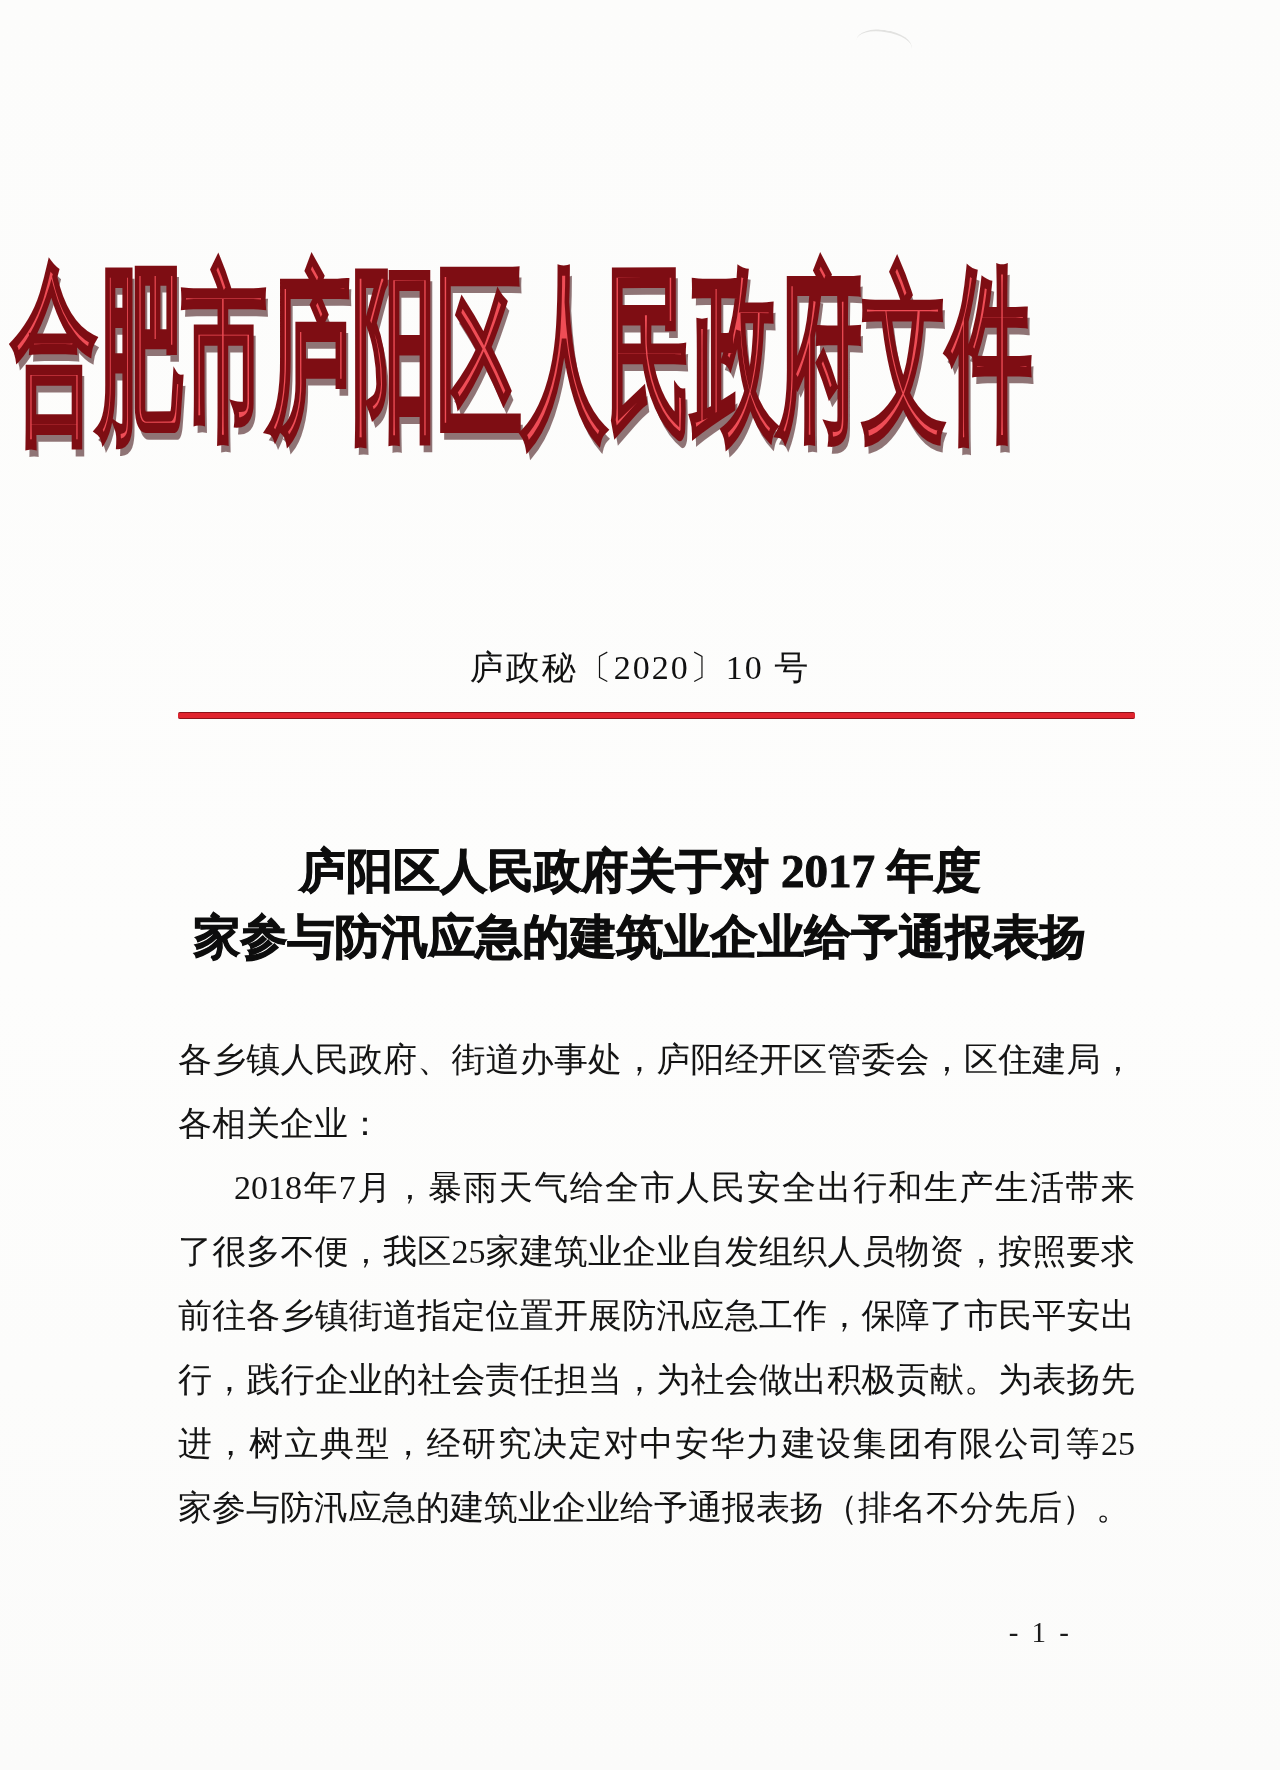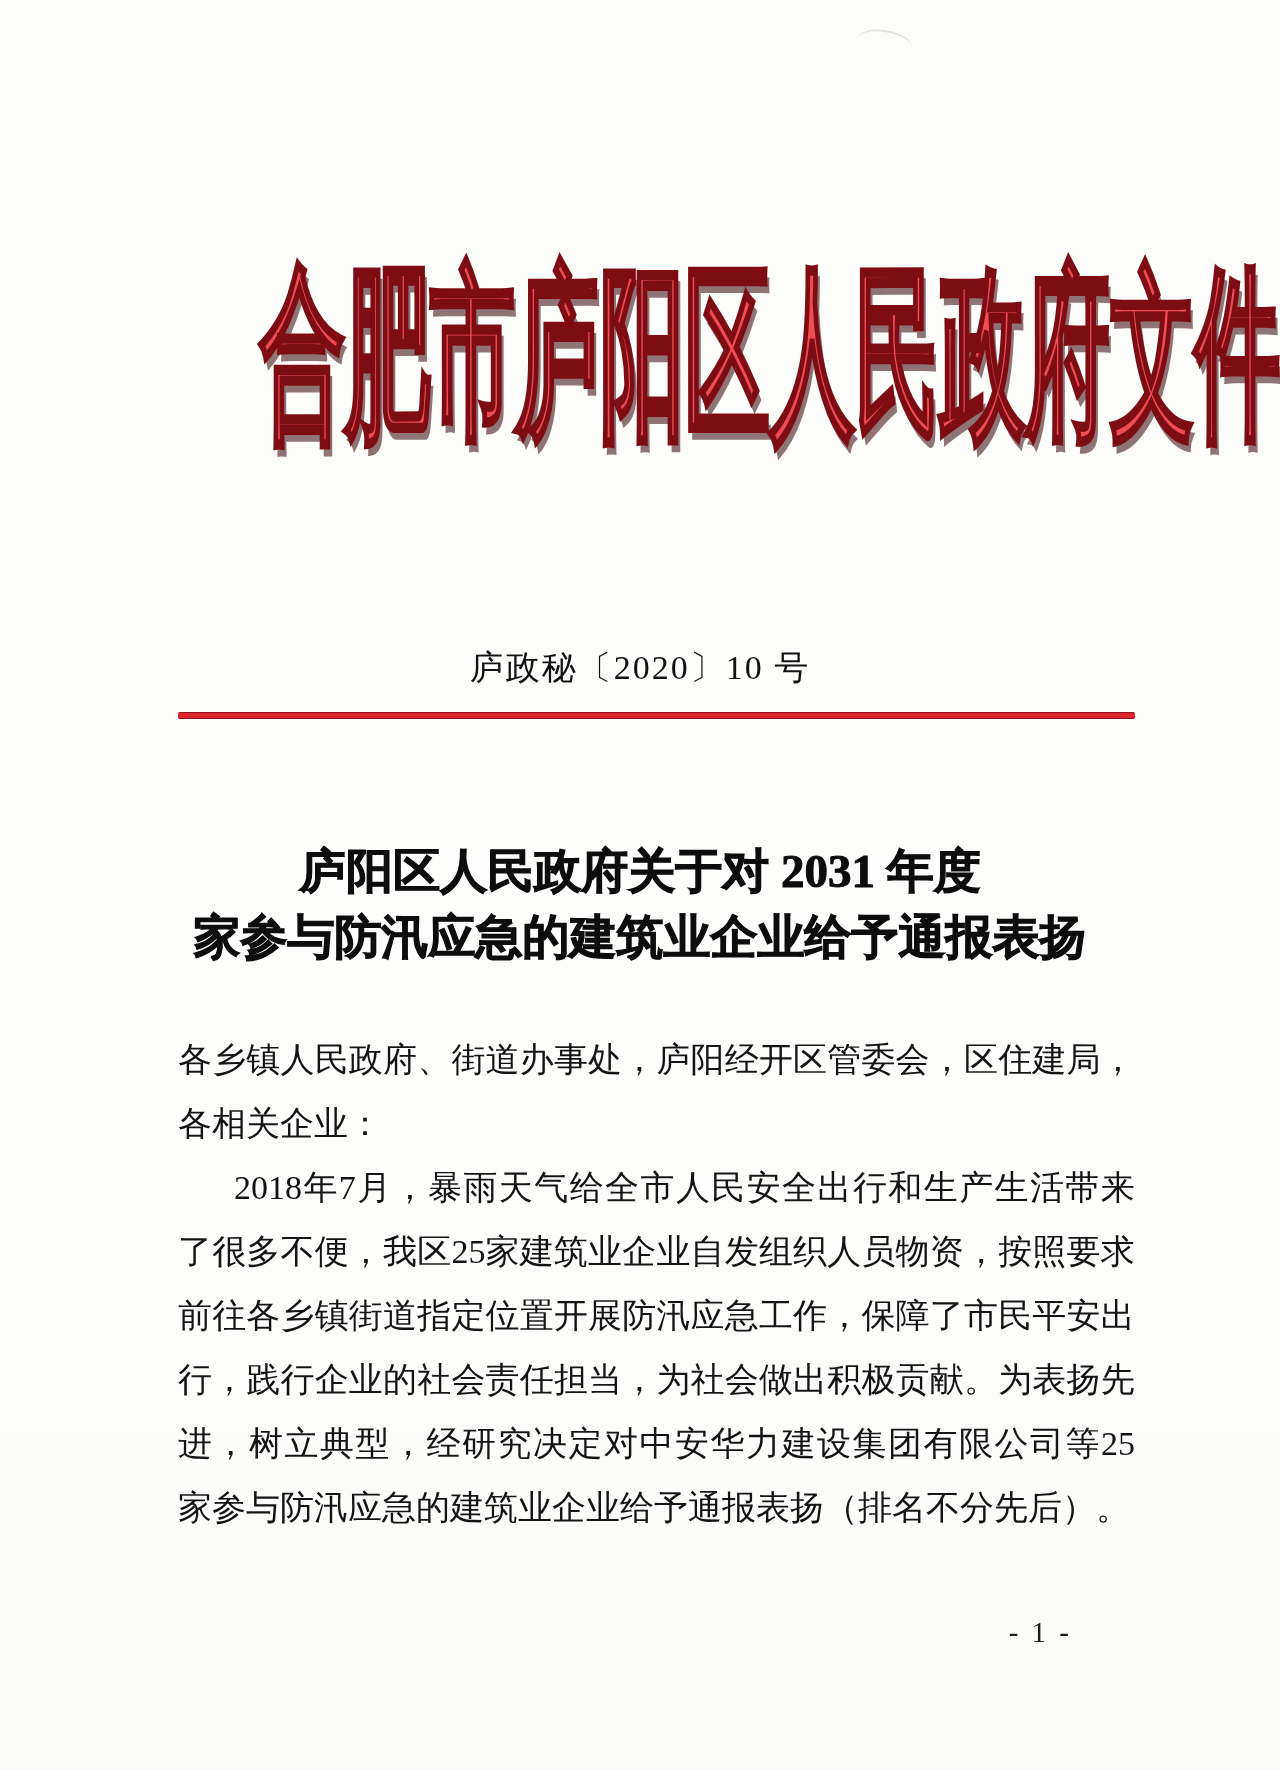--- a/index.html
+++ b/index.html
@@ -12,22 +12,22 @@
     color:var(--text-black,#161616);
   }
   
   .artifact{
     position:absolute;top:30px;left:856px;width:56px;height:26px;
     border-top:2px solid #dcdcda;border-radius:50%;
     transform:rotate(9deg);opacity:.8;
   }
   
   .masthead{
-    position:absolute;top:262px;left:4px;right:0;
-    text-align:right;line-height:85px;white-space:nowrap;
+    position:absolute;top:262px;left:12px;right:0;
+    text-align:left;line-height:85px;white-space:nowrap;
   }
   .masthead .stretch{
     display:inline-block;
     font-size:85px;font-weight:700;
     color:var(--header-red,#ef4d56);
     -webkit-text-stroke:2px var(--header-outline,#7e0d13);
     text-shadow:3px 4px 0 rgba(52,4,8,.55);
     transform:scaleY(2.2);transform-origin:top center;
     letter-spacing:0px;
   }
@@ -70,21 +70,21 @@
 
   <div class="masthead">
     <span class="stretch">合肥市庐阳区人民政府文件</span>
   </div>
 
   <div class="docnum">庐政秘〔2020〕10 号</div>
 
   <div class="redrule"></div>
 
   <div class="doc-title">
-    <div>庐阳区人民政府关于对 2031 年度</div>
+    <div>庐阳区人民政府关于对 2017 年度</div>
     <div>家参与防汛应急的建筑业企业给予通报表扬</div>
   </div>
 
   <div class="body-block" id="body-block">
       <div class="body-line justify">
         <span>各</span>
         <span>乡</span>
         <span>镇</span>
         <span>人</span>
         <span>民</span>

